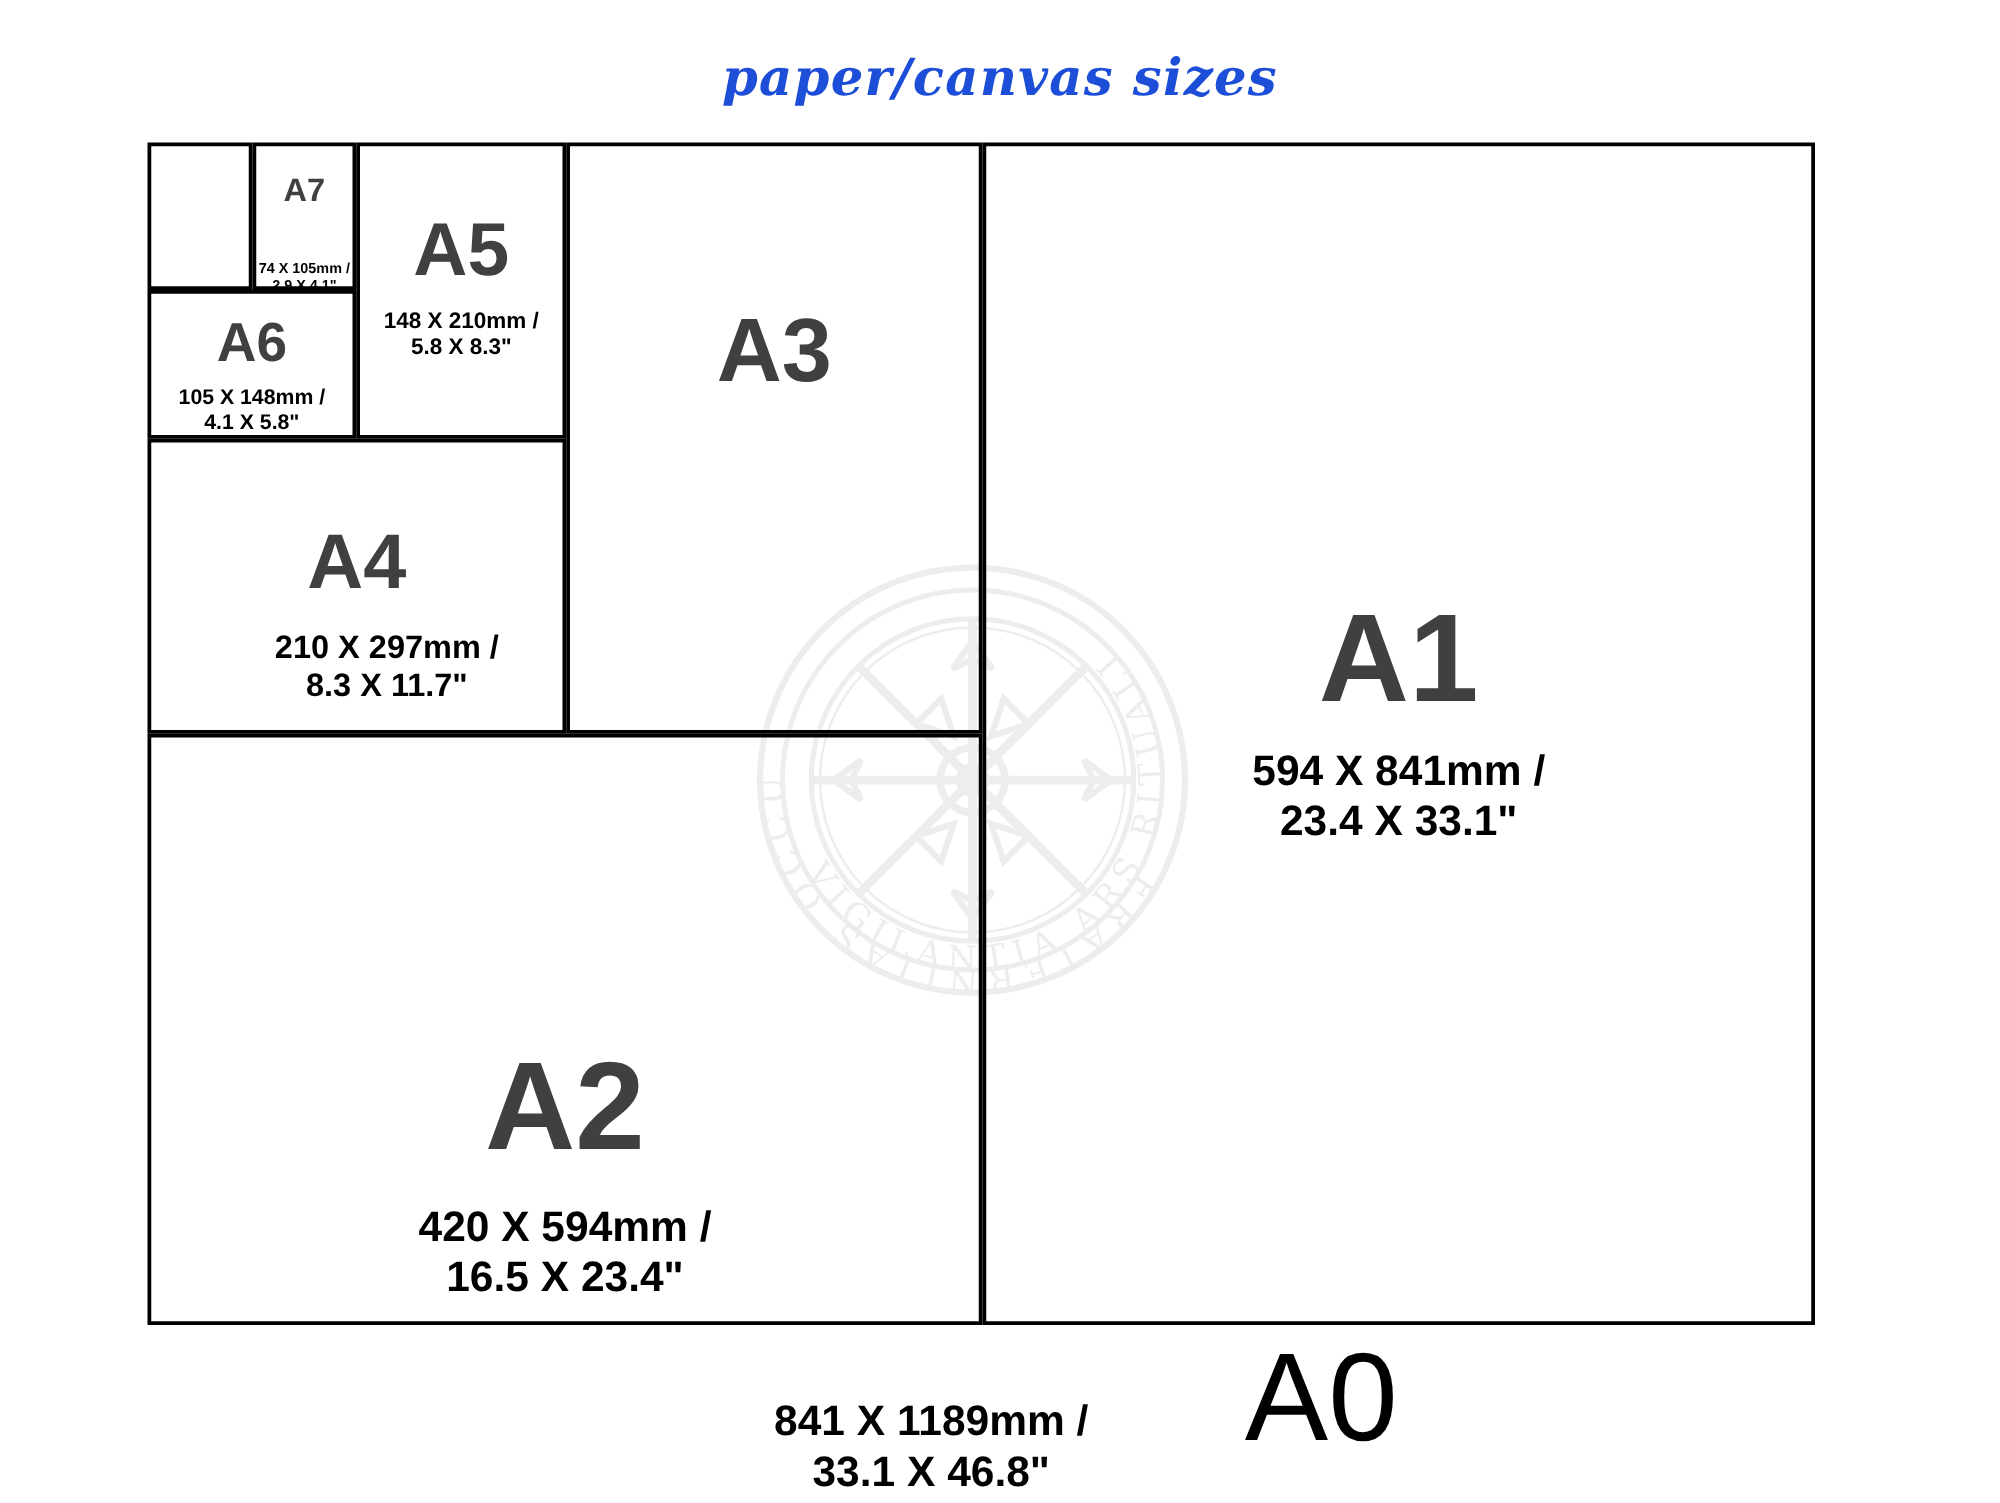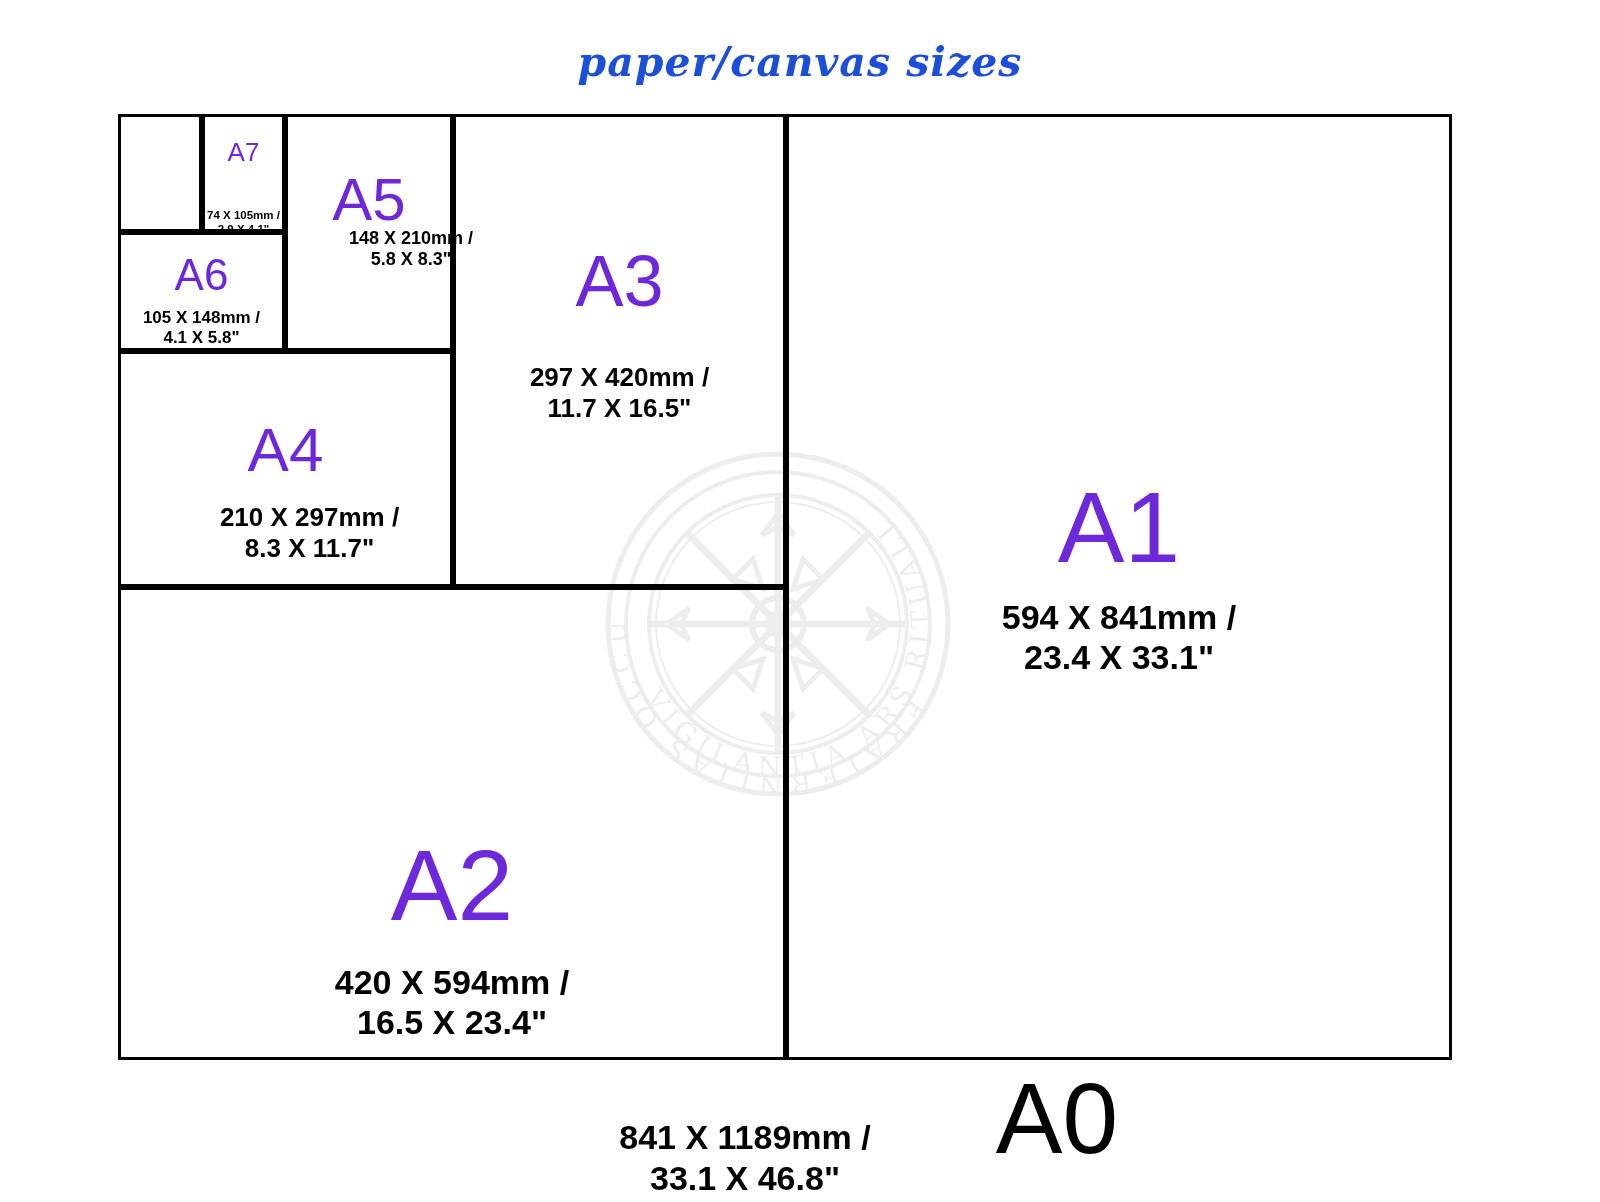--- a/index.html
+++ b/index.html
@@ -54,23 +54,23 @@
     position: absolute;
     border: 3px solid #000;
     box-sizing: border-box;
     background: transparent;
   }
 
   .label-name {
     position: absolute;
     width: 100%;
     text-align: center;
-    font-weight: normal;
+    font-weight: bold;
     line-height: 1;
-    color: #6d28d9;
+    color: #404040;
   }
   .label-dims {
     position: absolute;
     width: 100%;
     text-align: center;
     font-weight: bold;
     line-height: 1.18;
     color: #000;
   }
 
@@ -95,21 +95,21 @@
   
   #box-a3 .label-name { top: 128px; font-size: 72px; }
   #box-a3 .label-dims { top: 245px; font-size: 26px; }
 
   
   #box-a4 .label-name { top: 65px; font-size: 62px; }
   #box-a4 .label-dims { top: 148px; font-size: 26px; margin-left: 24px; }
 
   
   #box-a5 .label-name { top: 53px; font-size: 60px; }
-  #box-a5 .label-dims { top: 111px; font-size: 18px; padding-left: 42px; }
+  #box-a5 .label-dims { top: 129px; font-size: 18px; }
 
   
   #box-a6 .label-name { top: 18px; font-size: 44px; }
   #box-a6 .label-dims { top: 73px; font-size: 17px; }
 
   
   #box-a7 .label-name { top: 22px; font-size: 26px; }
   #box-a7 .label-dims { top: 56px; font-size: 11.5px; margin-top: 36px; }
 
   
@@ -191,24 +191,20 @@
   <div class="box" id="box-a2">
     <div class="label-name">A2</div>
     <div class="label-dims">
       <span>420 X 594mm /</span><br>
       <span>16.5 X 23.4"</span>
     </div>
   </div>
 
   <div class="box" id="box-a3">
     <div class="label-name">A3</div>
-    <div class="label-dims">
-      <span>297 X 420mm /</span><br>
-      <span>11.7 X 16.5"</span>
-    </div>
   </div>
 
   <div class="box" id="box-a4">
     <div class="label-name">A4</div>
     <div class="label-dims">
       <span>210 X 297mm /</span><br>
       <span>8.3 X 11.7"</span>
     </div>
   </div>
 

